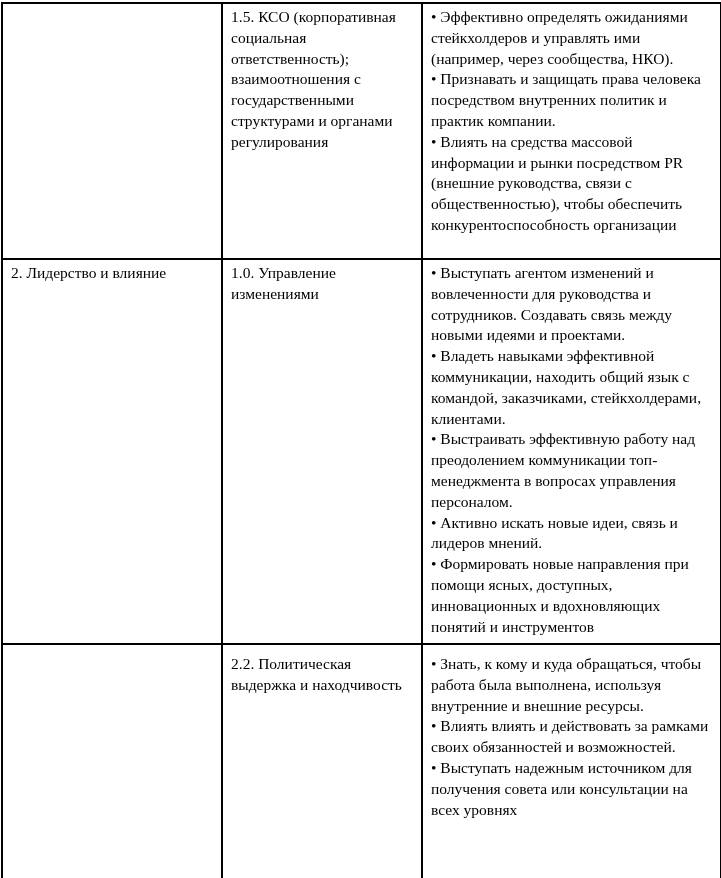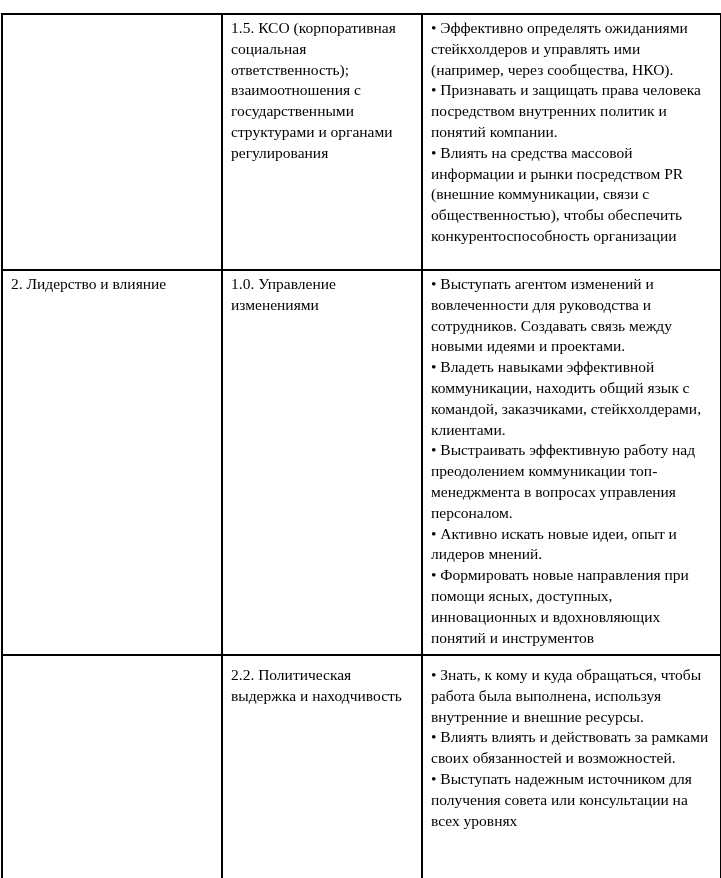--- a/index.html
+++ b/index.html
@@ -11,21 +11,21 @@
   body {
     width: 721px;
     height: 878px;
     font-family: "Liberation Serif", "DejaVu Serif", serif;
     color: #000000;
     overflow: hidden;
   }
   .doc-page {
     width: 721px;
     height: 878px;
-    padding-top: 13px;
+    padding-top: 2px;
     background: #ffffff;
   }
   table.competency-table {
     border-collapse: collapse;
     table-layout: fixed;
     width: 719px;
     margin-left: 1px;
   }
   table.competency-table td {
     border: 2px solid #000000;
@@ -63,36 +63,36 @@
     <tbody>
       <tr class="row-1">
         <td class="col-category">
           <span class="cell-text"></span>
         </td>
         <td class="col-competency">
           <span class="cell-text">1.5. КСО (корпоративная социальная ответственность); взаимоотношения с государственными структурами и органами регулирования</span>
         </td>
         <td class="col-indicators">
             <p class="bullet">• Эффективно определять ожиданиями стейкхолдеров и управлять ими (например, через сообщества, НКО).</p>
-            <p class="bullet">• Признавать и защищать права человека посредством внутренних политик и понятий компании.</p>
-            <p class="bullet">• Влиять на средства массовой информации и рынки посредством PR (внешние коммуникации, связи с общественностью), чтобы обеспечить конкурентоспособность организации</p>
+            <p class="bullet">• Признавать и защищать права человека посредством внутренних политик и практик компании.</p>
+            <p class="bullet">• Влиять на средства массовой информации и рынки посредством PR (внешние руководства, связи с общественностью), чтобы обеспечить конкурентоспособность организации</p>
           </td>
       </tr>
       <tr class="row-2">
         <td class="col-category cat-offset">
           <span class="cell-text">2. Лидерство и влияние</span>
         </td>
         <td class="col-competency">
           <span class="cell-text">1.0. Управление изменениями</span>
         </td>
         <td class="col-indicators">
             <p class="bullet">• Выступать агентом изменений и вовлеченности для руководства и сотрудников. Создавать связь между новыми идеями и проектами.</p>
             <p class="bullet">• Владеть навыками эффективной коммуникации, находить общий язык с командой, заказчиками, стейкхолдерами, клиентами.</p>
             <p class="bullet">• Выстраивать эффективную работу над преодолением коммуникации топ-менеджмента в вопросах управления персоналом.</p>
-            <p class="bullet">• Активно искать новые идеи, опыт и лидеров мнений.</p>
+            <p class="bullet">• Активно искать новые идеи, связь и лидеров мнений.</p>
             <p class="bullet">• Формировать новые направления при помощи ясных, доступных, инновационных и вдохновляющих понятий и инструментов</p>
           </td>
       </tr>
       <tr class="row-3">
         <td class="col-category">
           <span class="cell-text"></span>
         </td>
         <td class="col-competency">
           <span class="cell-text">2.2. Политическая выдержка и находчивость</span>
         </td>

